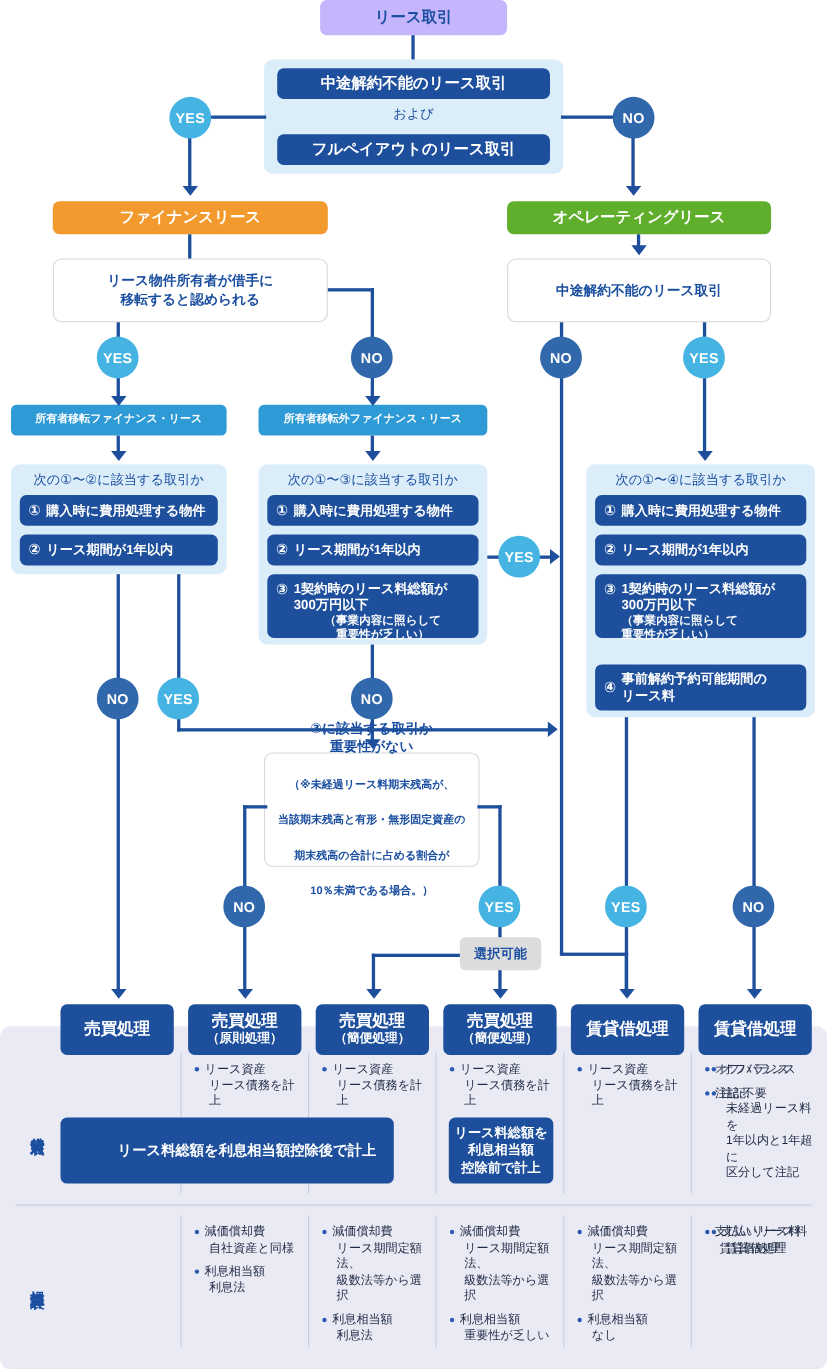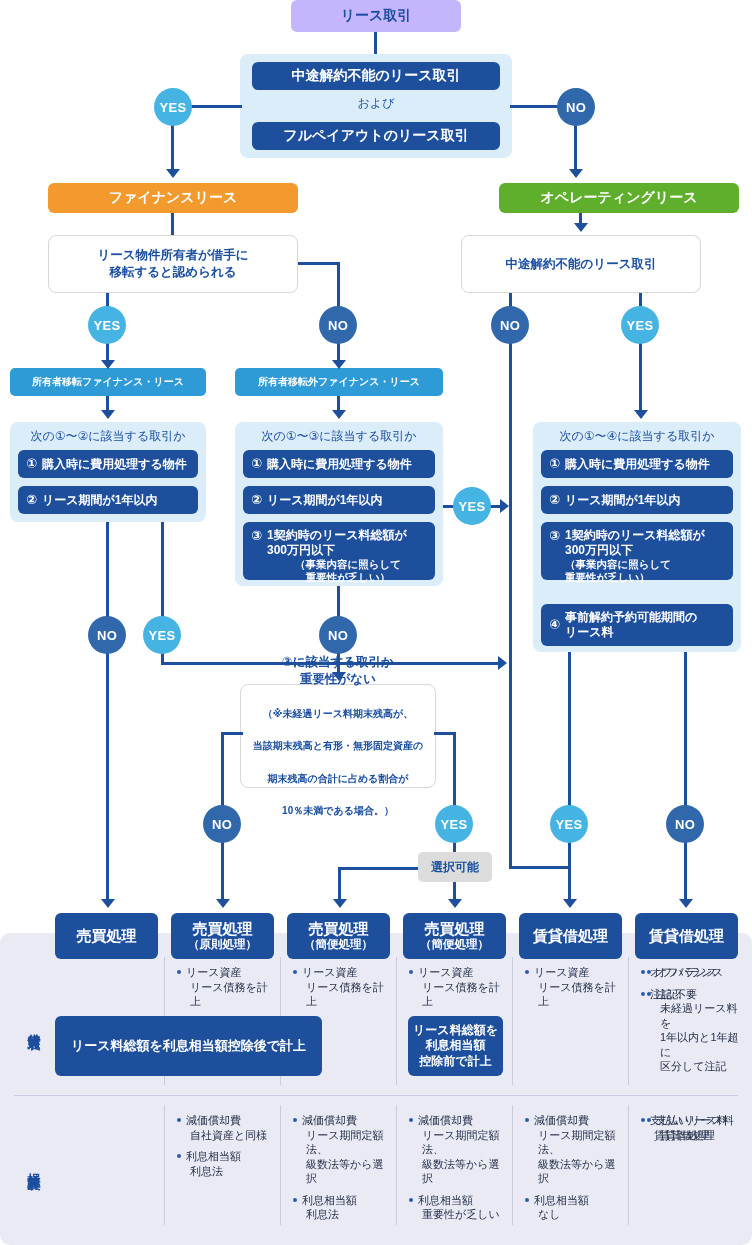--- a/index.html
+++ b/index.html
@@ -162,21 +162,21 @@
   <div class="abs bub yes" style="left:154px;top:88px;width:38px;height:38px;">YES</div>
   <div class="abs ln lnV" style="left:171px;top:105px;height:66px;"></div>
   <div class="abs arw" style="left:166px;top:169px;"></div>
 
   <div class="abs ln lnH" style="left:510px;top:105px;width:52px;"></div>
   <div class="abs bub no" style="left:557px;top:88px;width:38px;height:38px;">NO</div>
   <div class="abs ln lnV" style="left:574px;top:105px;height:66px;"></div>
   <div class="abs arw" style="left:569px;top:169px;"></div>
 
   <div class="abs node orange" style="left:48px;top:183px;width:250px;height:30px;">ファイナンスリース</div>
-  <div class="abs node green" style="left:461px;top:183px;width:240px;height:30px;margin-left:38px;">オペレーティングリース</div>
+  <div class="abs node green" style="left:461px;top:183px;width:240px;height:30px;">オペレーティングリース</div>
 
   <div class="abs ln lnV" style="left:171px;top:213px;height:22px;"></div>
   <div class="abs ln lnV" style="left:579px;top:213px;height:12px;"></div>
   <div class="abs arw" style="left:574px;top:223px;"></div>
 
   <div class="abs white" style="left:48px;top:235px;width:250px;height:58px;display:flex;flex-direction:column;align-items:center;justify-content:center;">
     <span>リース物件所有者が借手に</span>
     <span>移転すると認められる</span>
   </div>
 
@@ -404,21 +404,21 @@
       <div class="bl">
         <span>注記:不要</span>
       </div>
     </div>
     <div class="cell" style="left:640px;top:32px;width:0px;"></div>
 
     <div class="cell" style="left:640px;top:32px;width:100px;">
       
     </div>
 
-    <div class="mergebar" style="left:55px;top:83px;width:267px;height:60px;">リース料総額を利息相当額控除後で計上</div>
+    <div class="mergebar" style="left:55px;top:83px;width:267px;height:60px;padding-left:36px;">リース料総額を利息相当額控除後で計上</div>
 
     <div class="minibar" style="left:408px;top:83px;width:95px;height:60px;flex-direction:column;">
       <span>リース料総額を</span>
       <span>利息相当額</span>
       <span>控除前で計上</span>
     </div>
 
     <div class="cell" style="left:176px;top:180px;width:100px;">
       <div class="bl">
         <span>減価償却費</span>

